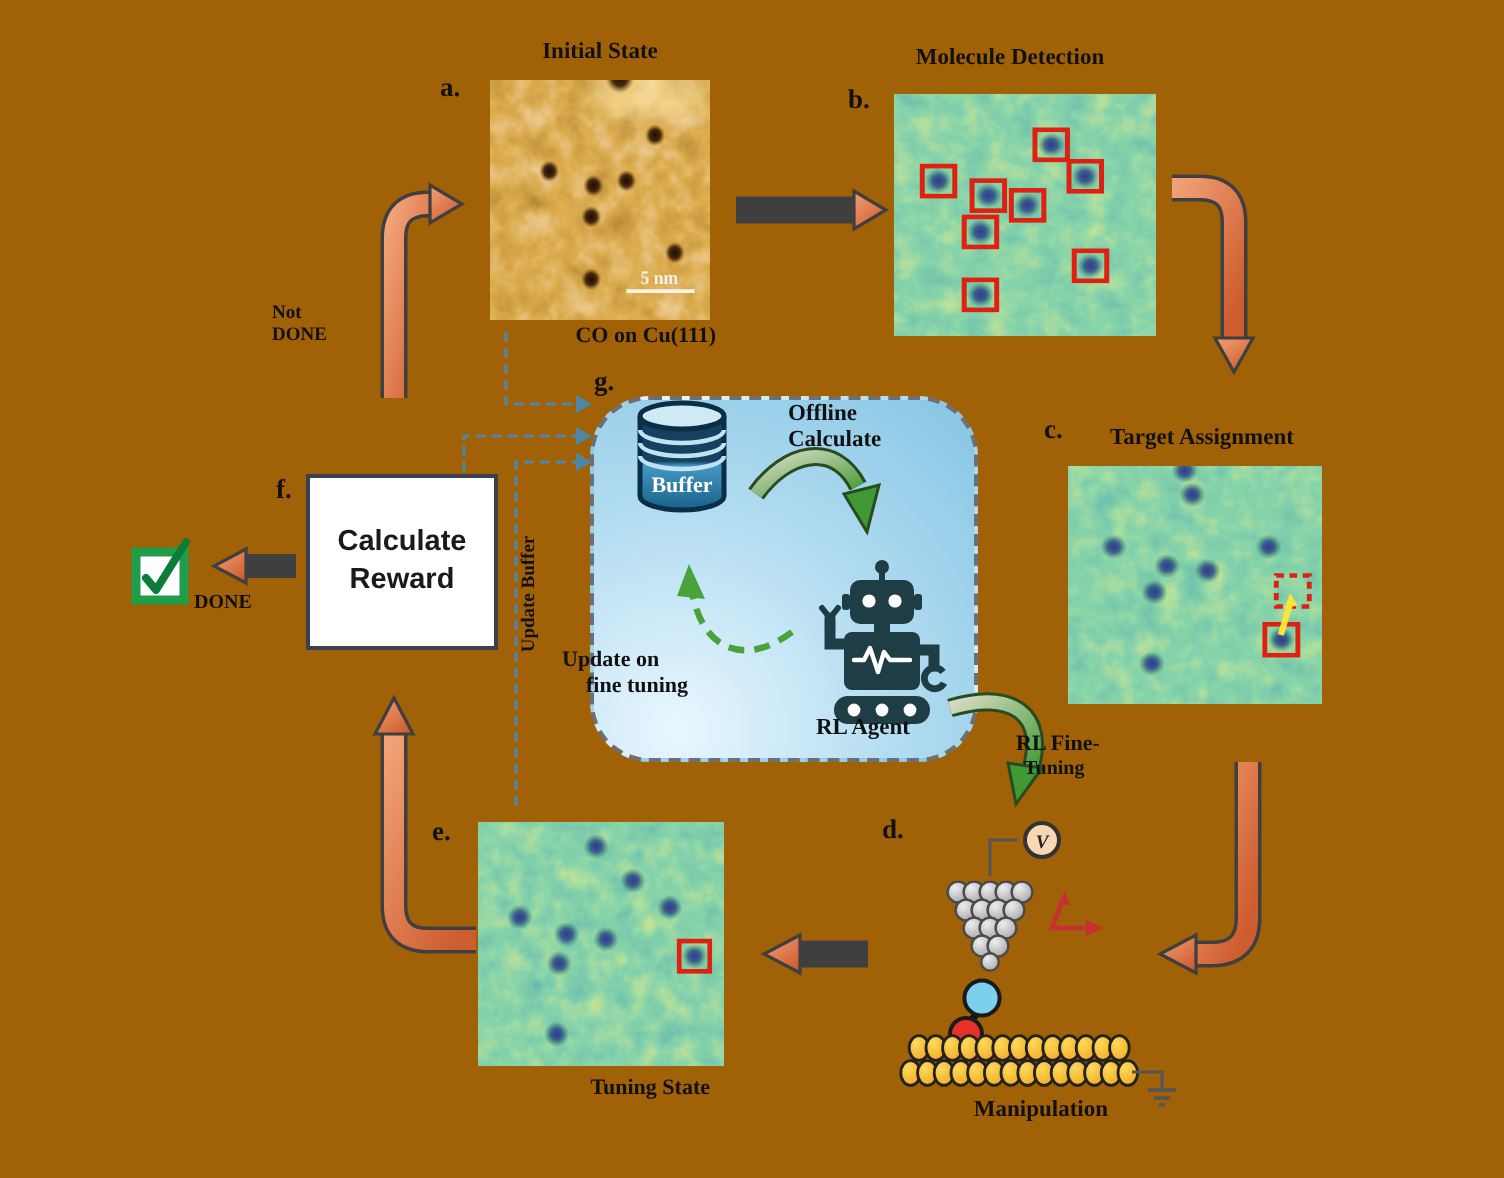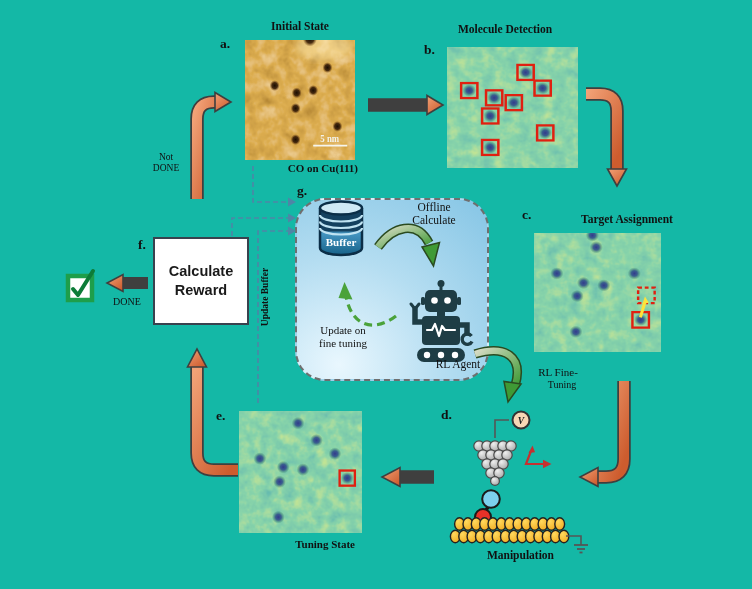--- a/index.html
+++ b/index.html
@@ -1,43 +1,43 @@
 <!DOCTYPE html>
 <html><head>
 <meta charset="utf-8">
 <style>
   html,body{margin:0;padding:0;background:#ffffff;}
-  .canvas{position:relative;width:752px;height:589px;background:#14b8a6;overflow:hidden;
+  .canvas{position:relative;width:752px;height:589px;background:#a16207;overflow:hidden;
           font-family:"Liberation Serif", serif;}
   .pimg{position:absolute;z-index:3;display:block;}
   .ttl{position:absolute;z-index:5;font-weight:bold;font-size:11.5px;color:#111;text-align:center;}
   .cap{position:absolute;z-index:5;font-weight:bold;font-size:11px;color:#111;text-align:right;}
   .plabel{position:absolute;z-index:5;font-weight:bold;font-size:13.5px;color:#111;}
-  .small{position:absolute;z-index:5;font-weight:normal;font-size:10px;color:#111;text-align:center;}
+  .small{position:absolute;z-index:5;font-weight:bold;font-size:10px;color:#111;text-align:left;}
   .gbox{position:absolute;z-index:1;left:295px;top:198px;width:190px;height:179px;
         border:2px dashed #6f6f6f;border-radius:30px;
         background:radial-gradient(circle at 22% 92%, #e9f7fe 0%, #b4ddf1 48%, #85c5e5 100%);}
   .fbox{position:absolute;z-index:3;left:153px;top:237px;width:92px;height:84px;background:#fff;
         border:2.5px solid #39424e;display:flex;flex-direction:column;align-items:center;justify-content:center;
         font-family:"Liberation Sans", sans-serif;font-weight:bold;font-size:14.5px;line-height:1.3;color:#1a1a1a;}
   .overlay{position:absolute;z-index:4;left:0;top:0;pointer-events:none;}
   .vtext{position:absolute;z-index:5;left:236px;top:291px;width:60px;height:12px;
          font-weight:bold;font-size:9.5px;color:#111;text-align:center;transform:rotate(-90deg);}
   .icon{position:absolute;z-index:3;}
 </style>
 </head>
 <body>
 
 <div class="canvas">
 
   <div class="gbox"></div>
 
   <div class="ttl" style="left:240px;top:20px;width:120px">Initial State</div>
   <div class="ttl" style="left:435px;top:23px;width:140px">Molecule Detection</div>
-  <div class="ttl" style="left:557px;top:213px;width:140px">Target Assignment</div>
+  <div class="ttl" style="left:531px;top:213px;width:140px">Target Assignment</div>
   <div class="cap" style="left:238px;top:162px;width:120px">CO on Cu(111)</div>
   <div class="cap" style="left:235px;top:538px;width:120px">Tuning State</div>
   <div class="cap" style="left:424px;top:549px;width:130px;font-size:11.5px">Manipulation</div>
 
   <div class="plabel" style="left:220px;top:36px">a.</div>
   <div class="plabel" style="left:424px;top:42px">b.</div>
   <div class="plabel" style="left:522px;top:207px">c.</div>
   <div class="plabel" style="left:441px;top:407px">d.</div>
   <div class="plabel" style="left:216px;top:408px">e.</div>
   <div class="plabel" style="left:138px;top:237px">f.</div>
@@ -45,21 +45,21 @@
 
   <div class="small" style="left:136px;top:152px;width:60px;font-size:9.5px">Not</div>
   <div class="small" style="left:136px;top:163px;width:60px;font-size:9.5px">DONE</div>
   <div class="small" style="left:97px;top:296px;width:60px">DONE</div>
   <div class="vtext">Update Buffer</div>
   <div class="small" style="left:508px;top:366px;width:100px;font-size:11px">RL Fine-</div>
   <div class="small" style="left:512px;top:379px;width:100px;font-size:10px">Tuning</div>
 
   <div class="small" style="left:394px;top:201px;width:80px;font-size:11.5px">Offline</div>
   <div class="small" style="left:394px;top:214px;width:80px;font-size:11.5px">Calculate</div>
-  <div class="small" style="left:293px;top:324px;width:100px;font-size:11px">Update on</div>
+  <div class="small" style="left:281px;top:324px;width:100px;font-size:11px">Update on</div>
   <div class="small" style="left:293px;top:337px;width:100px;font-size:11px">fine tuning</div>
   <div class="small" style="left:408px;top:358px;width:100px;font-size:11.5px">RL Agent</div>
 
   <div class="fbox">
     <span>Calculate</span>
     <span>Reward</span>
   </div>
 
   <svg class="icon" style="left:65px;top:268px" width="32" height="36" viewBox="0 0 32 36">
     <rect x="3" y="8" width="24" height="24" fill="#ffffff" stroke="#1e9e4a" stroke-width="4.5"></rect>

